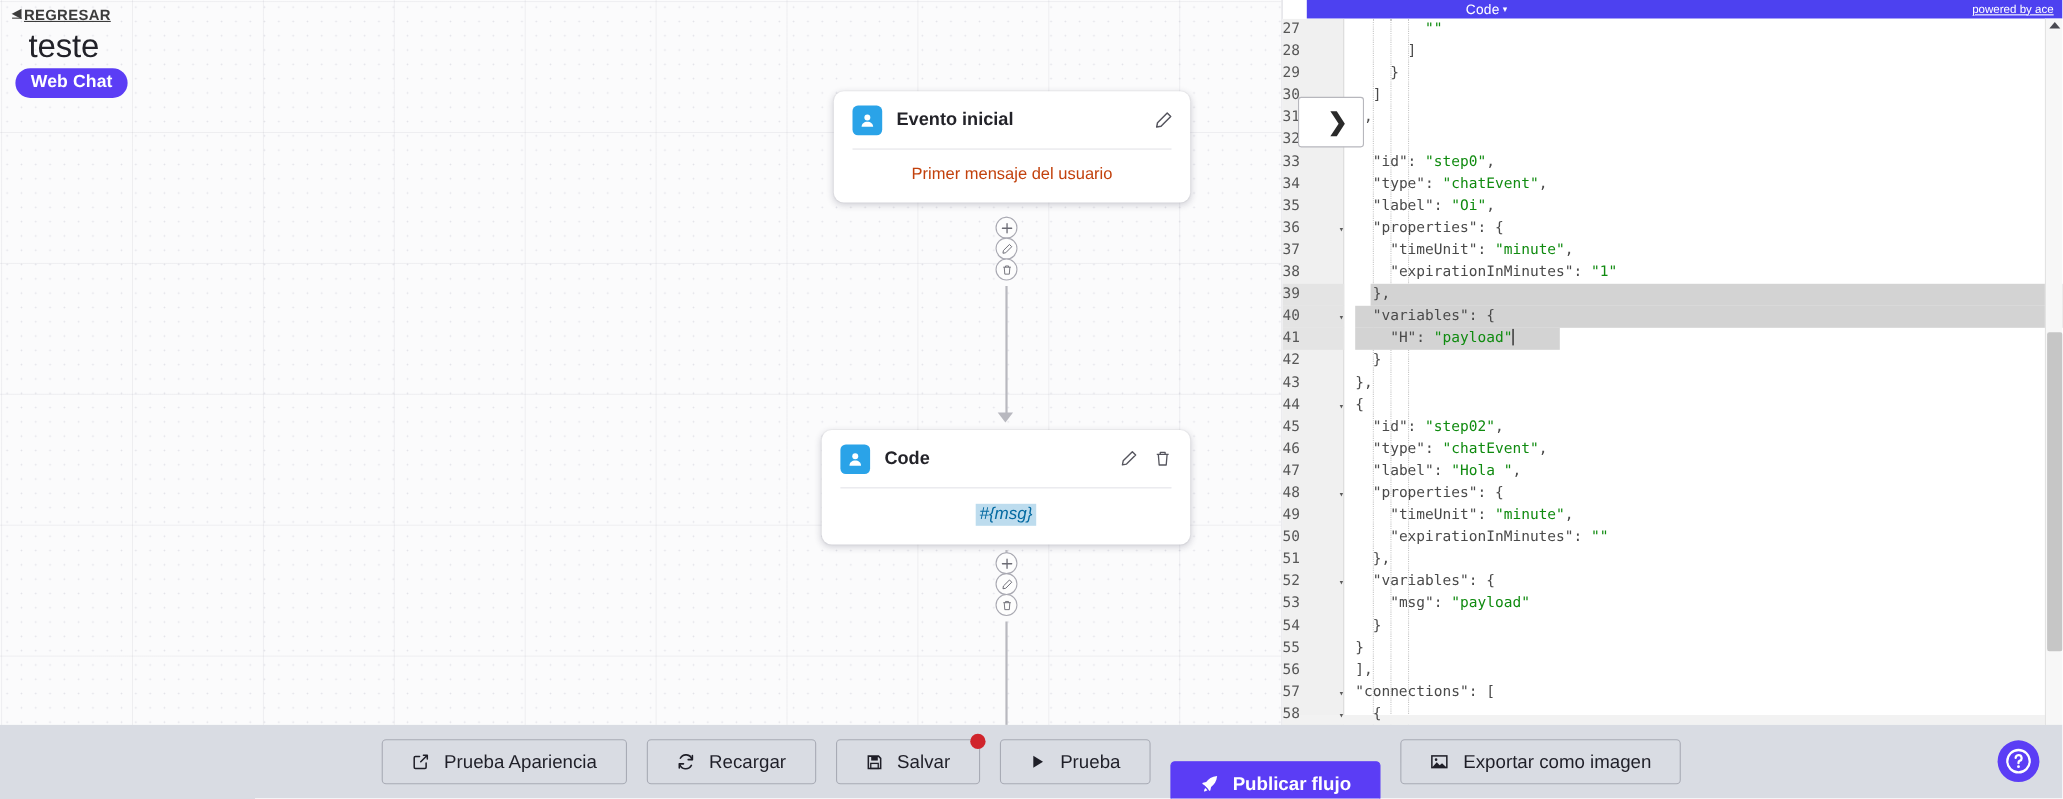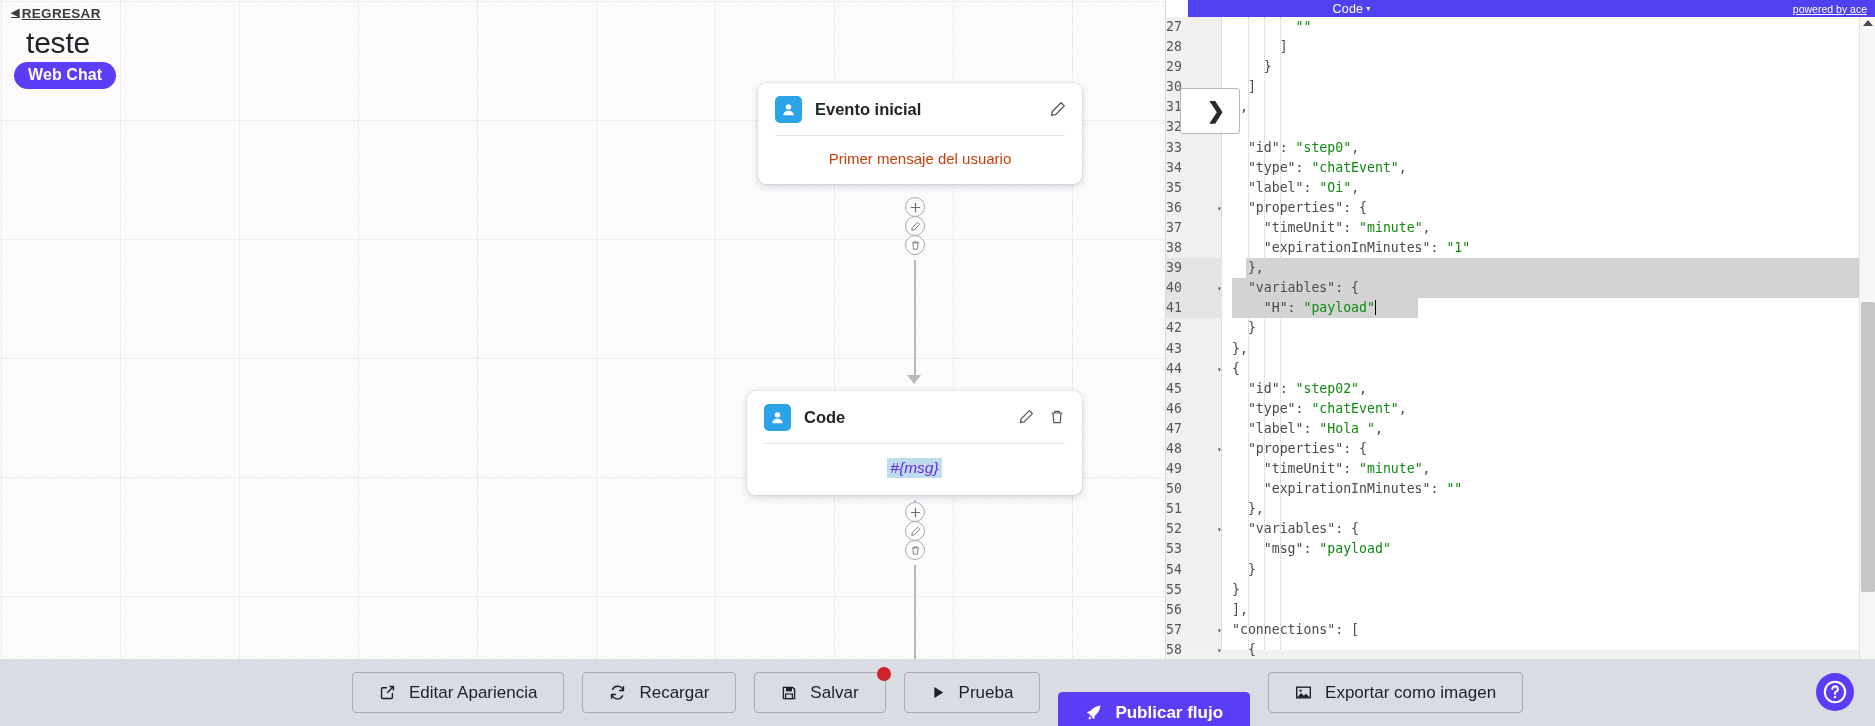--- a/index.html
+++ b/index.html
@@ -78,21 +78,21 @@
   .node-body {
     padding: 14px 19px 17px 19px;
     text-align: center;
   }
   .node-body.ital {
     font-size: 15px; color: #c2410c;
   }
   .var-token {
     display: inline-block;
     background: #bddcee;
-    color: #6d28d9;
+    color: #0369a1;
     font-style: italic;
     font-size: 15.5px;
     padding: 1px 3px;
   }
 
   
   .conn-line {
     position: absolute;
     width: 2px;
     background: #b8b8bf;
@@ -420,21 +420,21 @@
   </div>
 
   <div class="toolbar">
 
     <button class="tb-btn">
       <span class="tb-ico">
         <svg width="17" height="17" viewBox="0 0 16 16">
             <path d="M13.6 2.4L8 8M13.6 2.4h-3.3M13.6 2.4v3.3M12.6 9v3.7a1 1 0 0 1-1 1H3.4a1 1 0 0 1-1-1V4.5a1 1 0 0 1 1-1H7" fill="none" stroke="#1f1f28" stroke-width="1.3" stroke-linecap="round" stroke-linejoin="round"></path>
           </svg>
       </span>
-      <span>Editar Apariencia</span>
+      <span>Prueba Apariencia</span>
     </button>
 
     <button class="tb-btn">
       <span class="tb-ico">
         <svg width="17" height="17" viewBox="0 0 16 16">
             <path d="M13.3 6.1A5.4 5.4 0 0 0 3.3 5M2.7 10a5.4 5.4 0 0 0 10 1.1" fill="none" stroke="#1f1f28" stroke-width="1.35" stroke-linecap="round"></path>
             <path d="M13.6 2.6v3.6h-3.6M2.4 13.4V9.8H6" fill="none" stroke="#1f1f28" stroke-width="1.35" stroke-linecap="round" stroke-linejoin="round"></path>
           </svg>
       </span>
       <span>Recargar</span>

